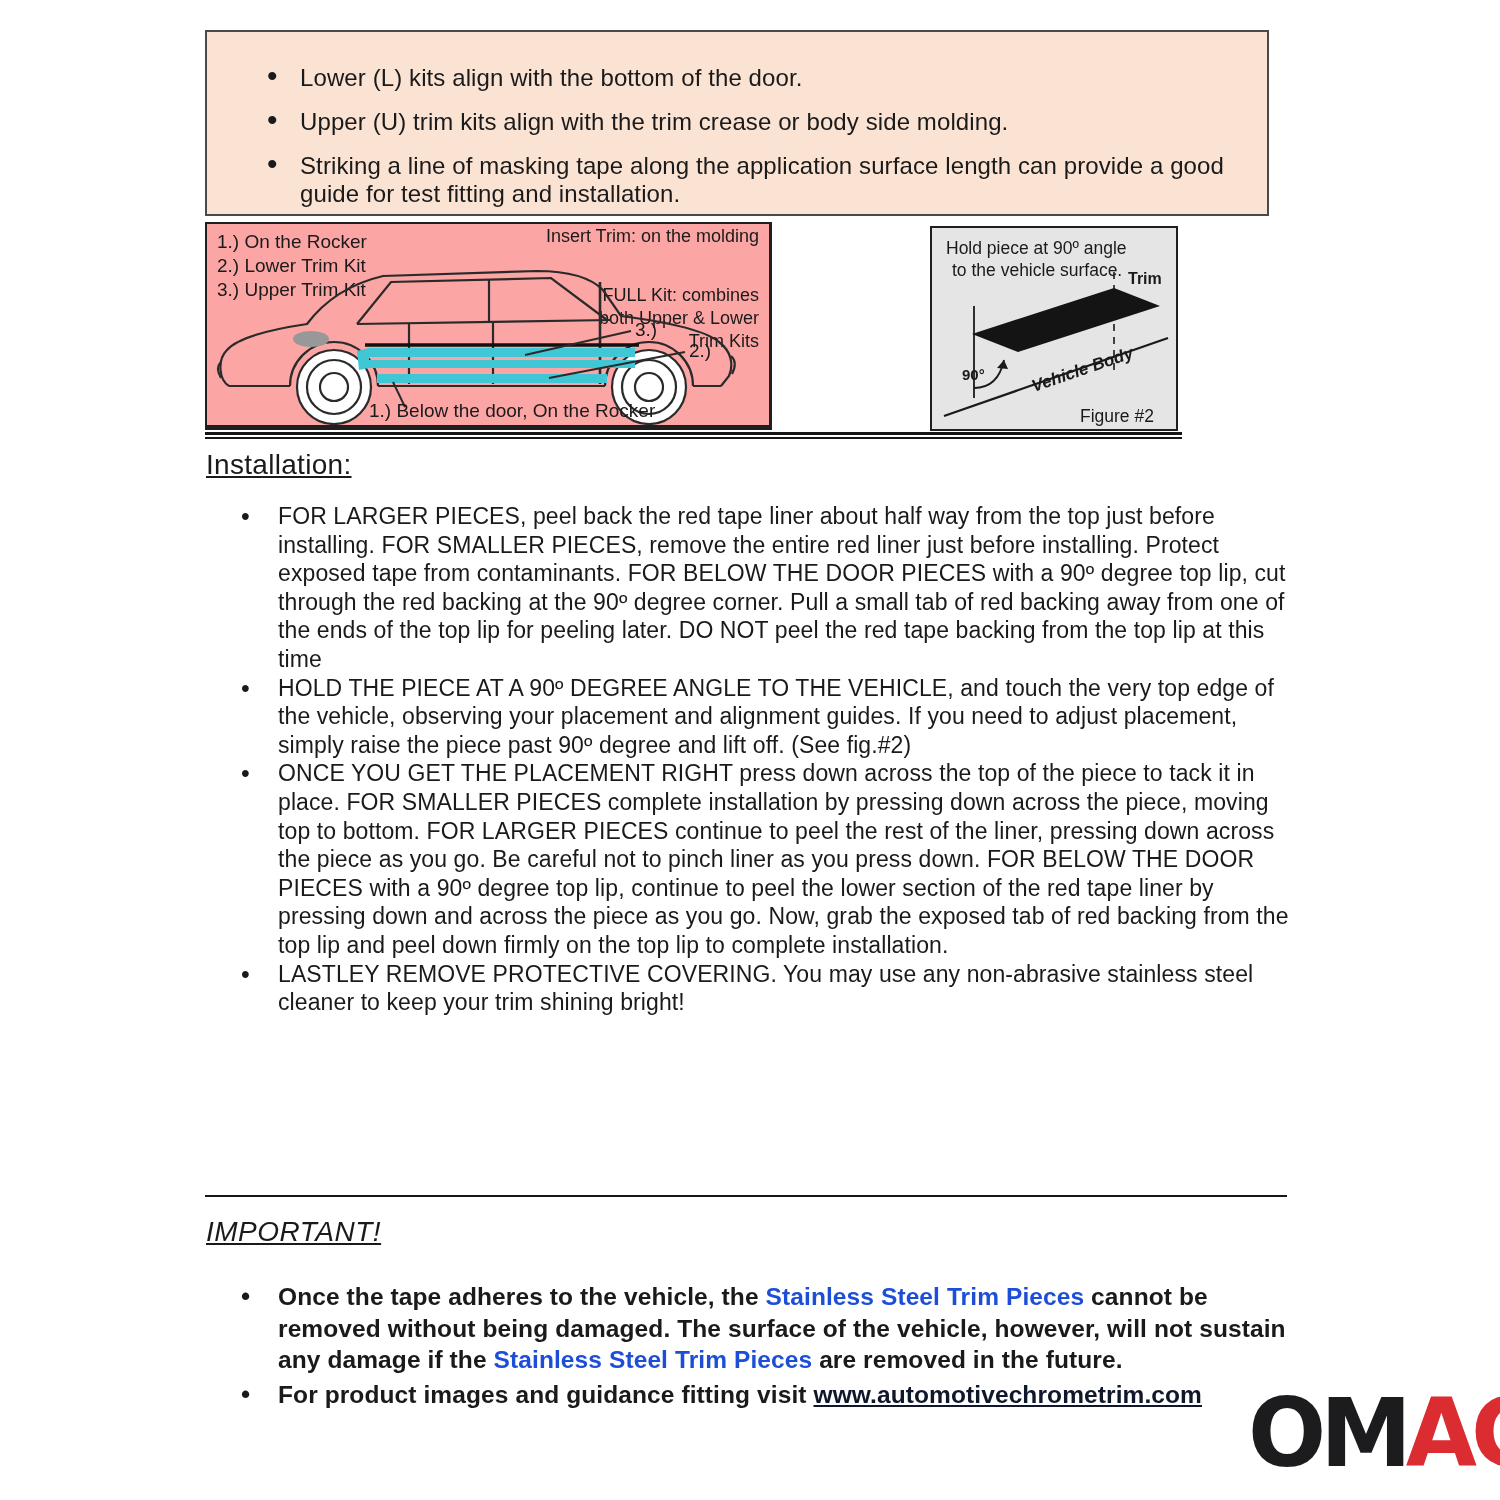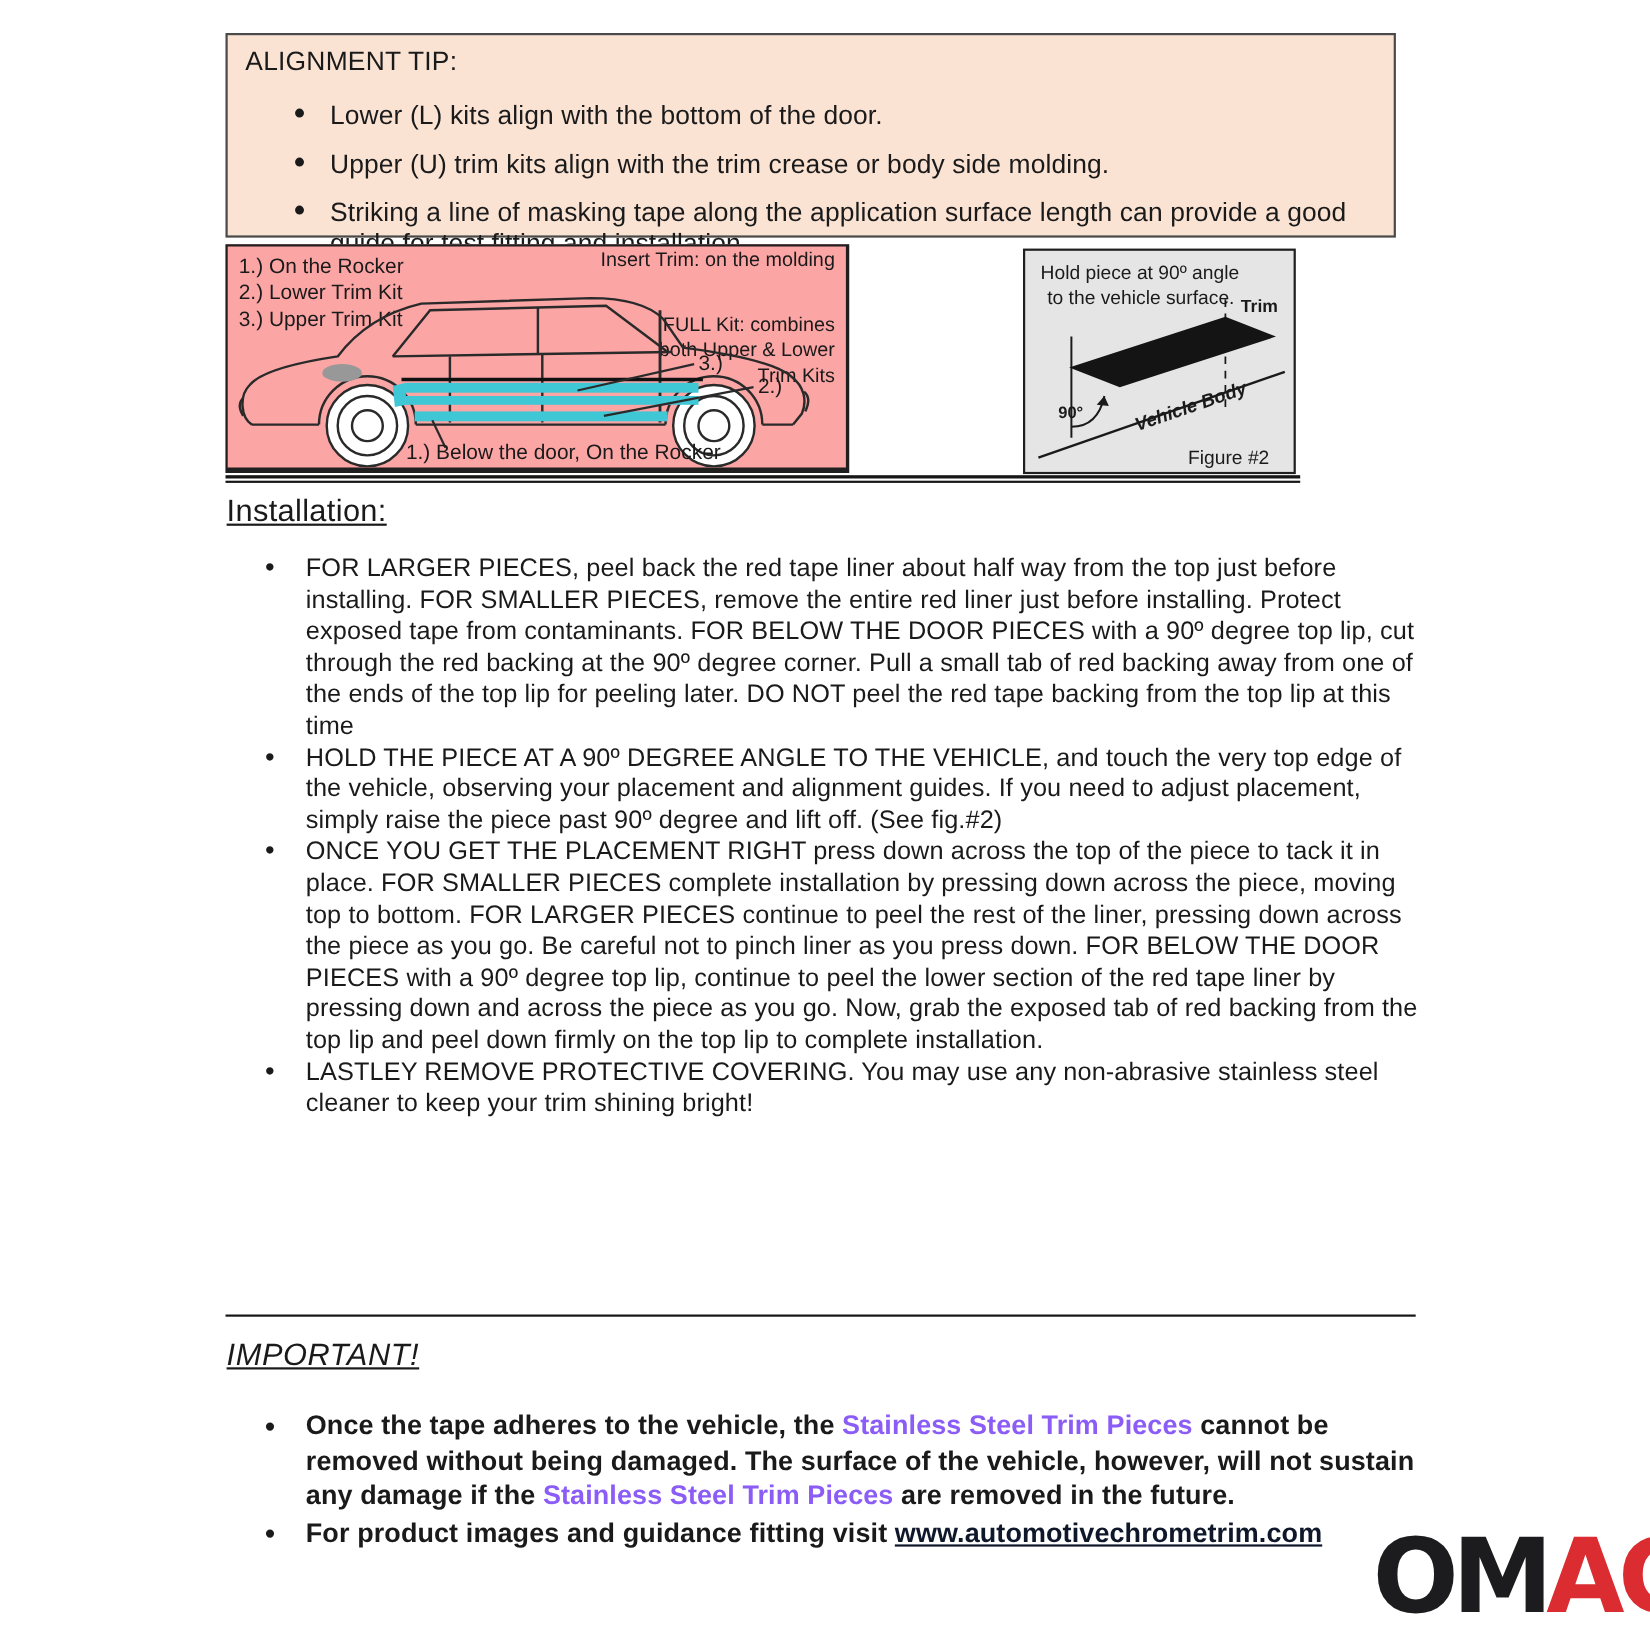--- a/index.html
+++ b/index.html
@@ -58,21 +58,21 @@
     text-decoration:underline; letter-spacing:0.5px;
   }
   .important-list { position:absolute; left:235px; top:1281px; width:1075px; font-weight:bold; }
   .important-item {
     position:relative; padding-left:43px; font-size:24.5px; line-height:31.5px;
     margin-bottom:3px; letter-spacing:0.1px;
   }
   .important-item::before {
     content:"\2022"; position:absolute; left:6px; top:0px; font-size:26px;
   }
-  .red-text { color:#8b5cf6; }
+  .red-text { color:#1d4ed8; }
   .link { color:#0f172a; text-decoration:underline; cursor:pointer; }
 
   
   .logo {
     position:absolute; left:1248px; top:1382px; height:104px; display:flex;
     align-items:center; font-family:"DejaVu Sans", sans-serif;
     font-weight:900; font-size:92px; letter-spacing:-6px; line-height:100px;
     transform:scaleY(1.02);
   }
   .logo-black { color:#1c1c1f; }
@@ -80,21 +80,20 @@
 
   
   svg text { font-family:"Liberation Sans", sans-serif; fill:#1a1a1a; }
 </style>
 </head>
 <body>
 
 <div class="page">
 
   <div class="tip-box">
-    <div class="tip-title">ALIGNMENT TIP:</div>
     <div class="tip-list">
       <div class="tip-item">Lower (L) kits align with the bottom of the door.</div>
       <div class="tip-item">Upper (U) trim kits align with the trim crease or body side molding.</div>
       <div class="tip-item">Striking a line of masking tape along the application surface length can provide a good guide for test fitting and installation.</div>
     </div>
   </div>
 
   <div class="car-box">
     <svg width="562" height="201" viewBox="0 0 562 201">
 

